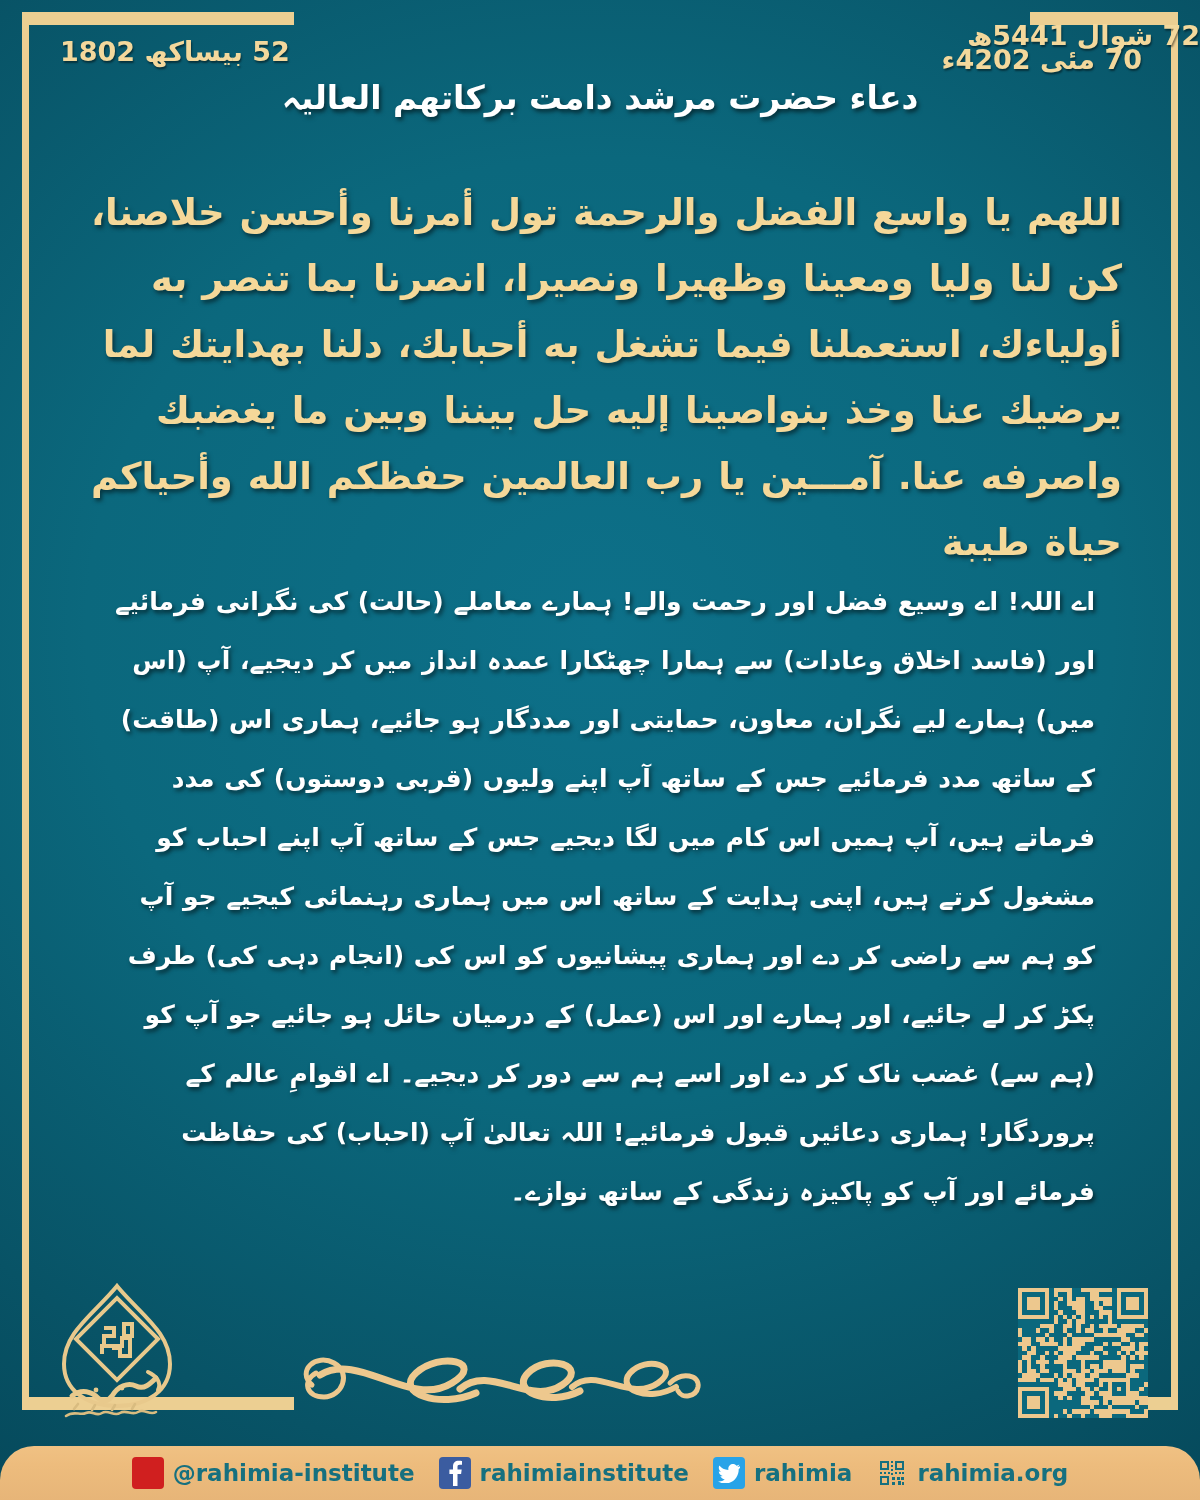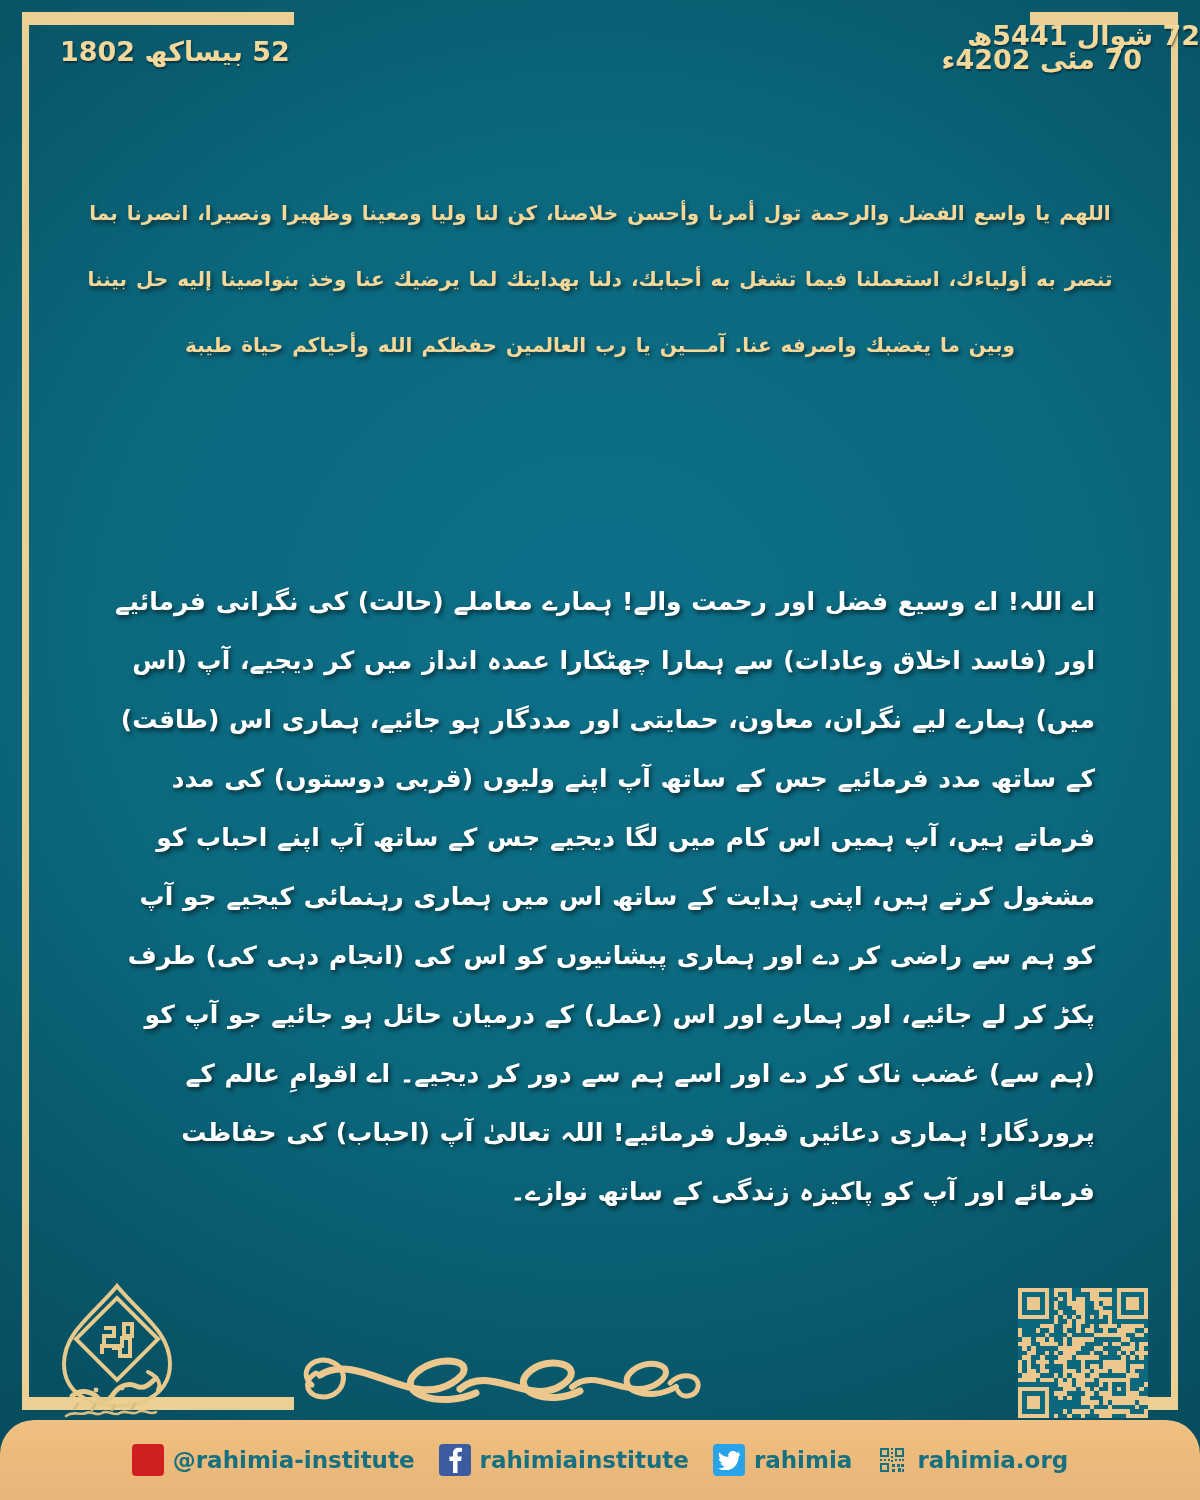--- a/index.html
+++ b/index.html
@@ -53,23 +53,23 @@
     color:#ffffff;
     font-size:33px; font-weight:700;
     direction:rtl;
     text-shadow:2px 3px 4px rgba(0,0,0,.55);
     letter-spacing:.5px;
   }
 
   
   #arabic-dua{
     position:absolute; left:78px; right:78px; top:180px;
-    direction:rtl; text-align:center;
+    direction:rtl; 
     color:#f5d899;
-    font-size:20px; font-weight:700;
+    font-size:37px; font-weight:700;
     line-height:66px;
     text-shadow:2px 3px 4px rgba(0,0,0,.5);
     word-spacing:2px;
   }
 
   
   #urdu-translation{
     position:absolute; left:105px; right:105px; top:572px;
     direction:rtl; text-align:right;
     color:#ffffff;
@@ -85,21 +85,21 @@
 
   
   #ornament{ position:absolute; left:290px; top:1345px; width:420px; height:70px; }
 
   
   #qr{ position:absolute; left:1018px; top:1288px; width:130px; height:130px; }
   #qr canvas, #qr svg{ display:block; }
 
   
   #footer{
-    position:absolute; left:0; bottom:0; width:1200px; height:80px;
+    position:absolute; left:0; bottom:0; width:1200px; height:54px;
     background:linear-gradient(180deg,#f0c183 0%, #edbc7d 35%, #e7b578 100%);
     border-top-left-radius:34px; border-top-right-radius:34px;
     display:flex; align-items:center; justify-content:center; gap:24px;
     padding:11px 26px;
   }
   .social{ display:flex; align-items:center; gap:9px; }
   .social .sicon{
     width:32px; height:32px; border-radius:4px;
     display:flex; align-items:center; justify-content:center;
     flex:0 0 auto;
@@ -124,20 +124,21 @@
   <div class="frame-line f-top-right"></div>
   <div class="frame-line f-left"></div>
   <div class="frame-line f-right"></div>
   <div class="frame-line f-bot"></div>
   <div class="frame-line f-bot-right"></div>
 
   <div class="date" id="date-bikrami">25 بیساکھ 2081</div>
   <div class="date" id="date-hijri">27 شوال 1445ھ</div>
   <div class="date" id="date-gregorian">07 مئی 2024ء</div>
 
+  <div id="dua-title">دعاء حضرت مرشد دامت بركاتهم العالیہ</div>
 
   <div id="arabic-dua">اللهم یا واسع الفضل والرحمة تول أمرنا وأحسن خلاصنا، كن لنا ولیا ومعینا وظهیرا ونصیرا، انصرنا بما تنصر به أولیاءك، استعملنا فیما تشغل به أحبابك، دلنا بهدایتك لما یرضیك عنا وخذ بنواصینا إلیه حل بیننا وبین ما یغضبك واصرفه عنا. آمـــین یا رب العالمین حفظكم الله وأحیاكم حیاة طیبة</div>
 
   <div id="urdu-translation">اے اللہ! اے وسیع فضل اور رحمت والے! ہمارے معاملے (حالت) کی نگرانی فرمائیے اور (فاسد اخلاق وعادات) سے ہمارا چھٹکارا عمدہ انداز میں کر دیجیے، آپ (اس میں) ہمارے لیے نگران، معاون، حمایتی اور مددگار ہو جائیے، ہماری اس (طاقت) کے ساتھ مدد فرمائیے جس کے ساتھ آپ اپنے ولیوں (قربی دوستوں) کی مدد فرماتے ہیں، آپ ہمیں اس کام میں لگا دیجیے جس کے ساتھ آپ اپنے احباب کو مشغول کرتے ہیں، اپنی ہدایت کے ساتھ اس میں ہماری رہنمائی کیجیے جو آپ کو ہم سے راضی کر دے اور ہماری پیشانیوں کو اس کی (انجام دہی کی) طرف پکڑ کر لے جائیے، اور ہمارے اور اس (عمل) کے درمیان حائل ہو جائیے جو آپ کو (ہم سے) غضب ناک کر دے اور اسے ہم سے دور کر دیجیے۔ اے اقوامِ عالم کے پروردگار! ہماری دعائیں قبول فرمائیے! اللہ تعالیٰ آپ (احباب) کی حفاظت فرمائے اور آپ کو پاکیزہ زندگی کے ساتھ نوازے۔</div>
 
   <div id="logo">
     <svg width="130" height="150" viewBox="0 0 130 150">
 
       <path d="M65 6 C 88 34, 118 52, 118 84 C 118 110, 96 126, 65 126 C 34 126, 12 110, 12 84 C 12 52, 42 34, 65 6 Z" fill="none" stroke="#e8c98c" stroke-width="4"></path>
 

